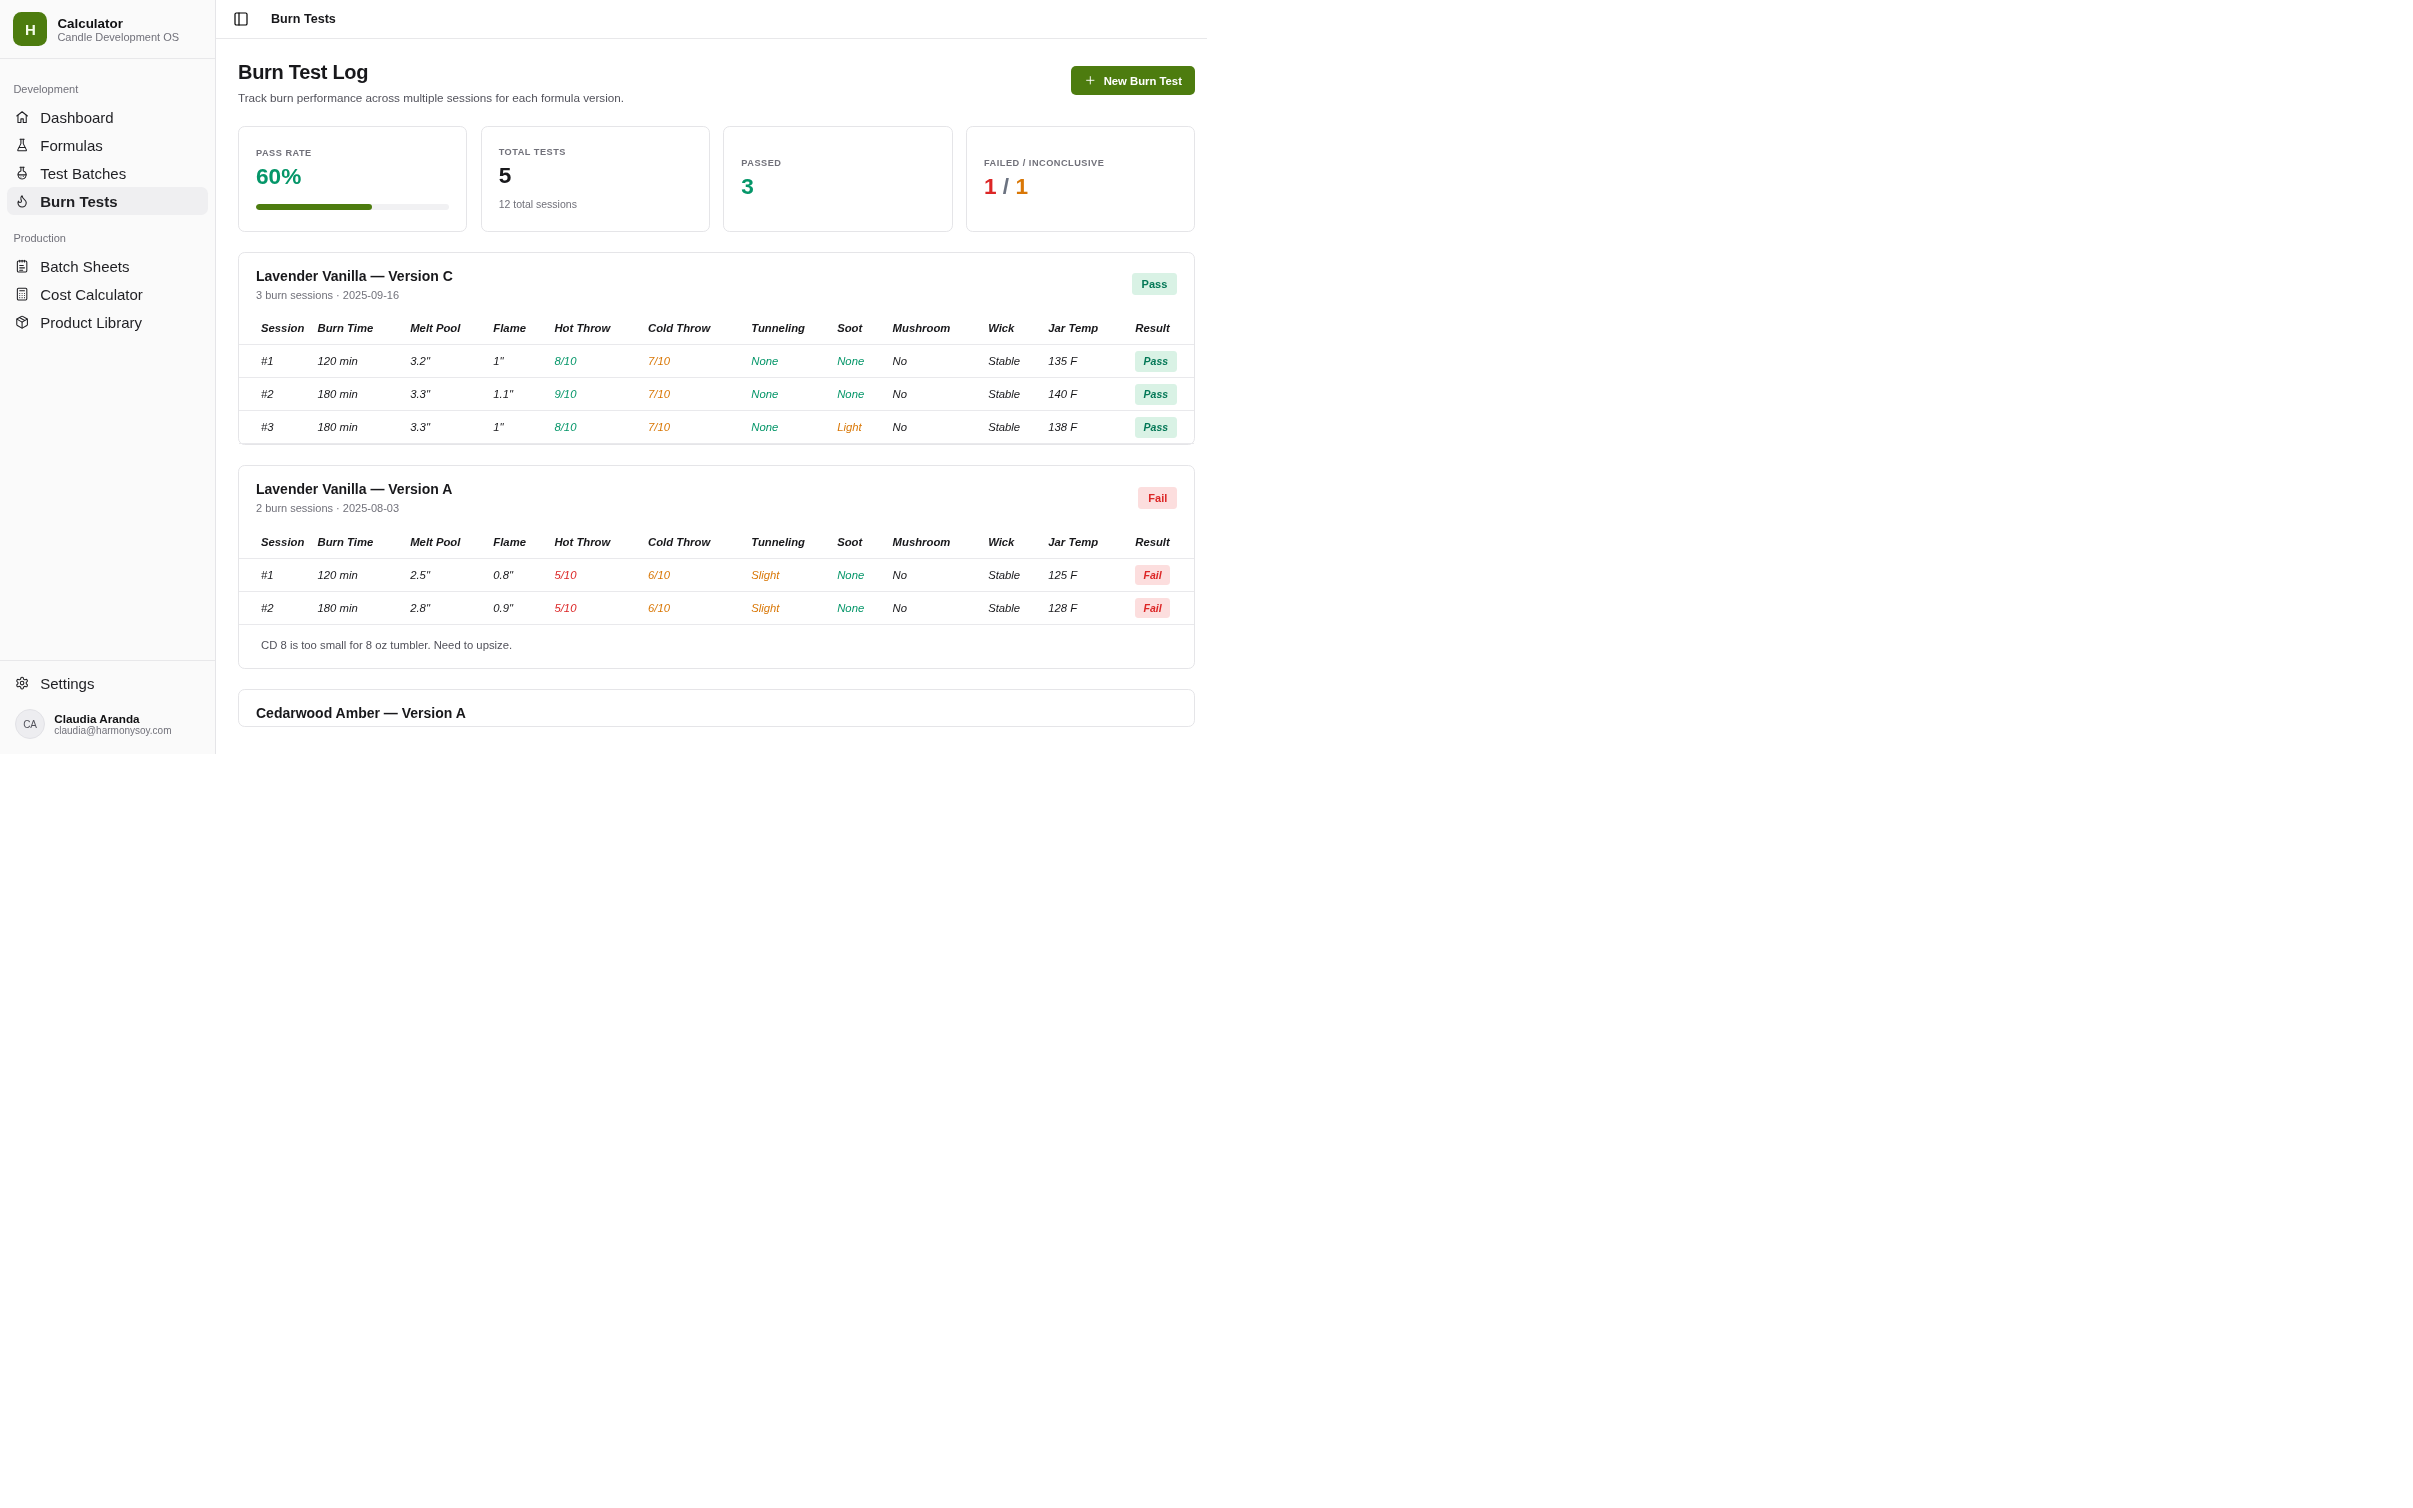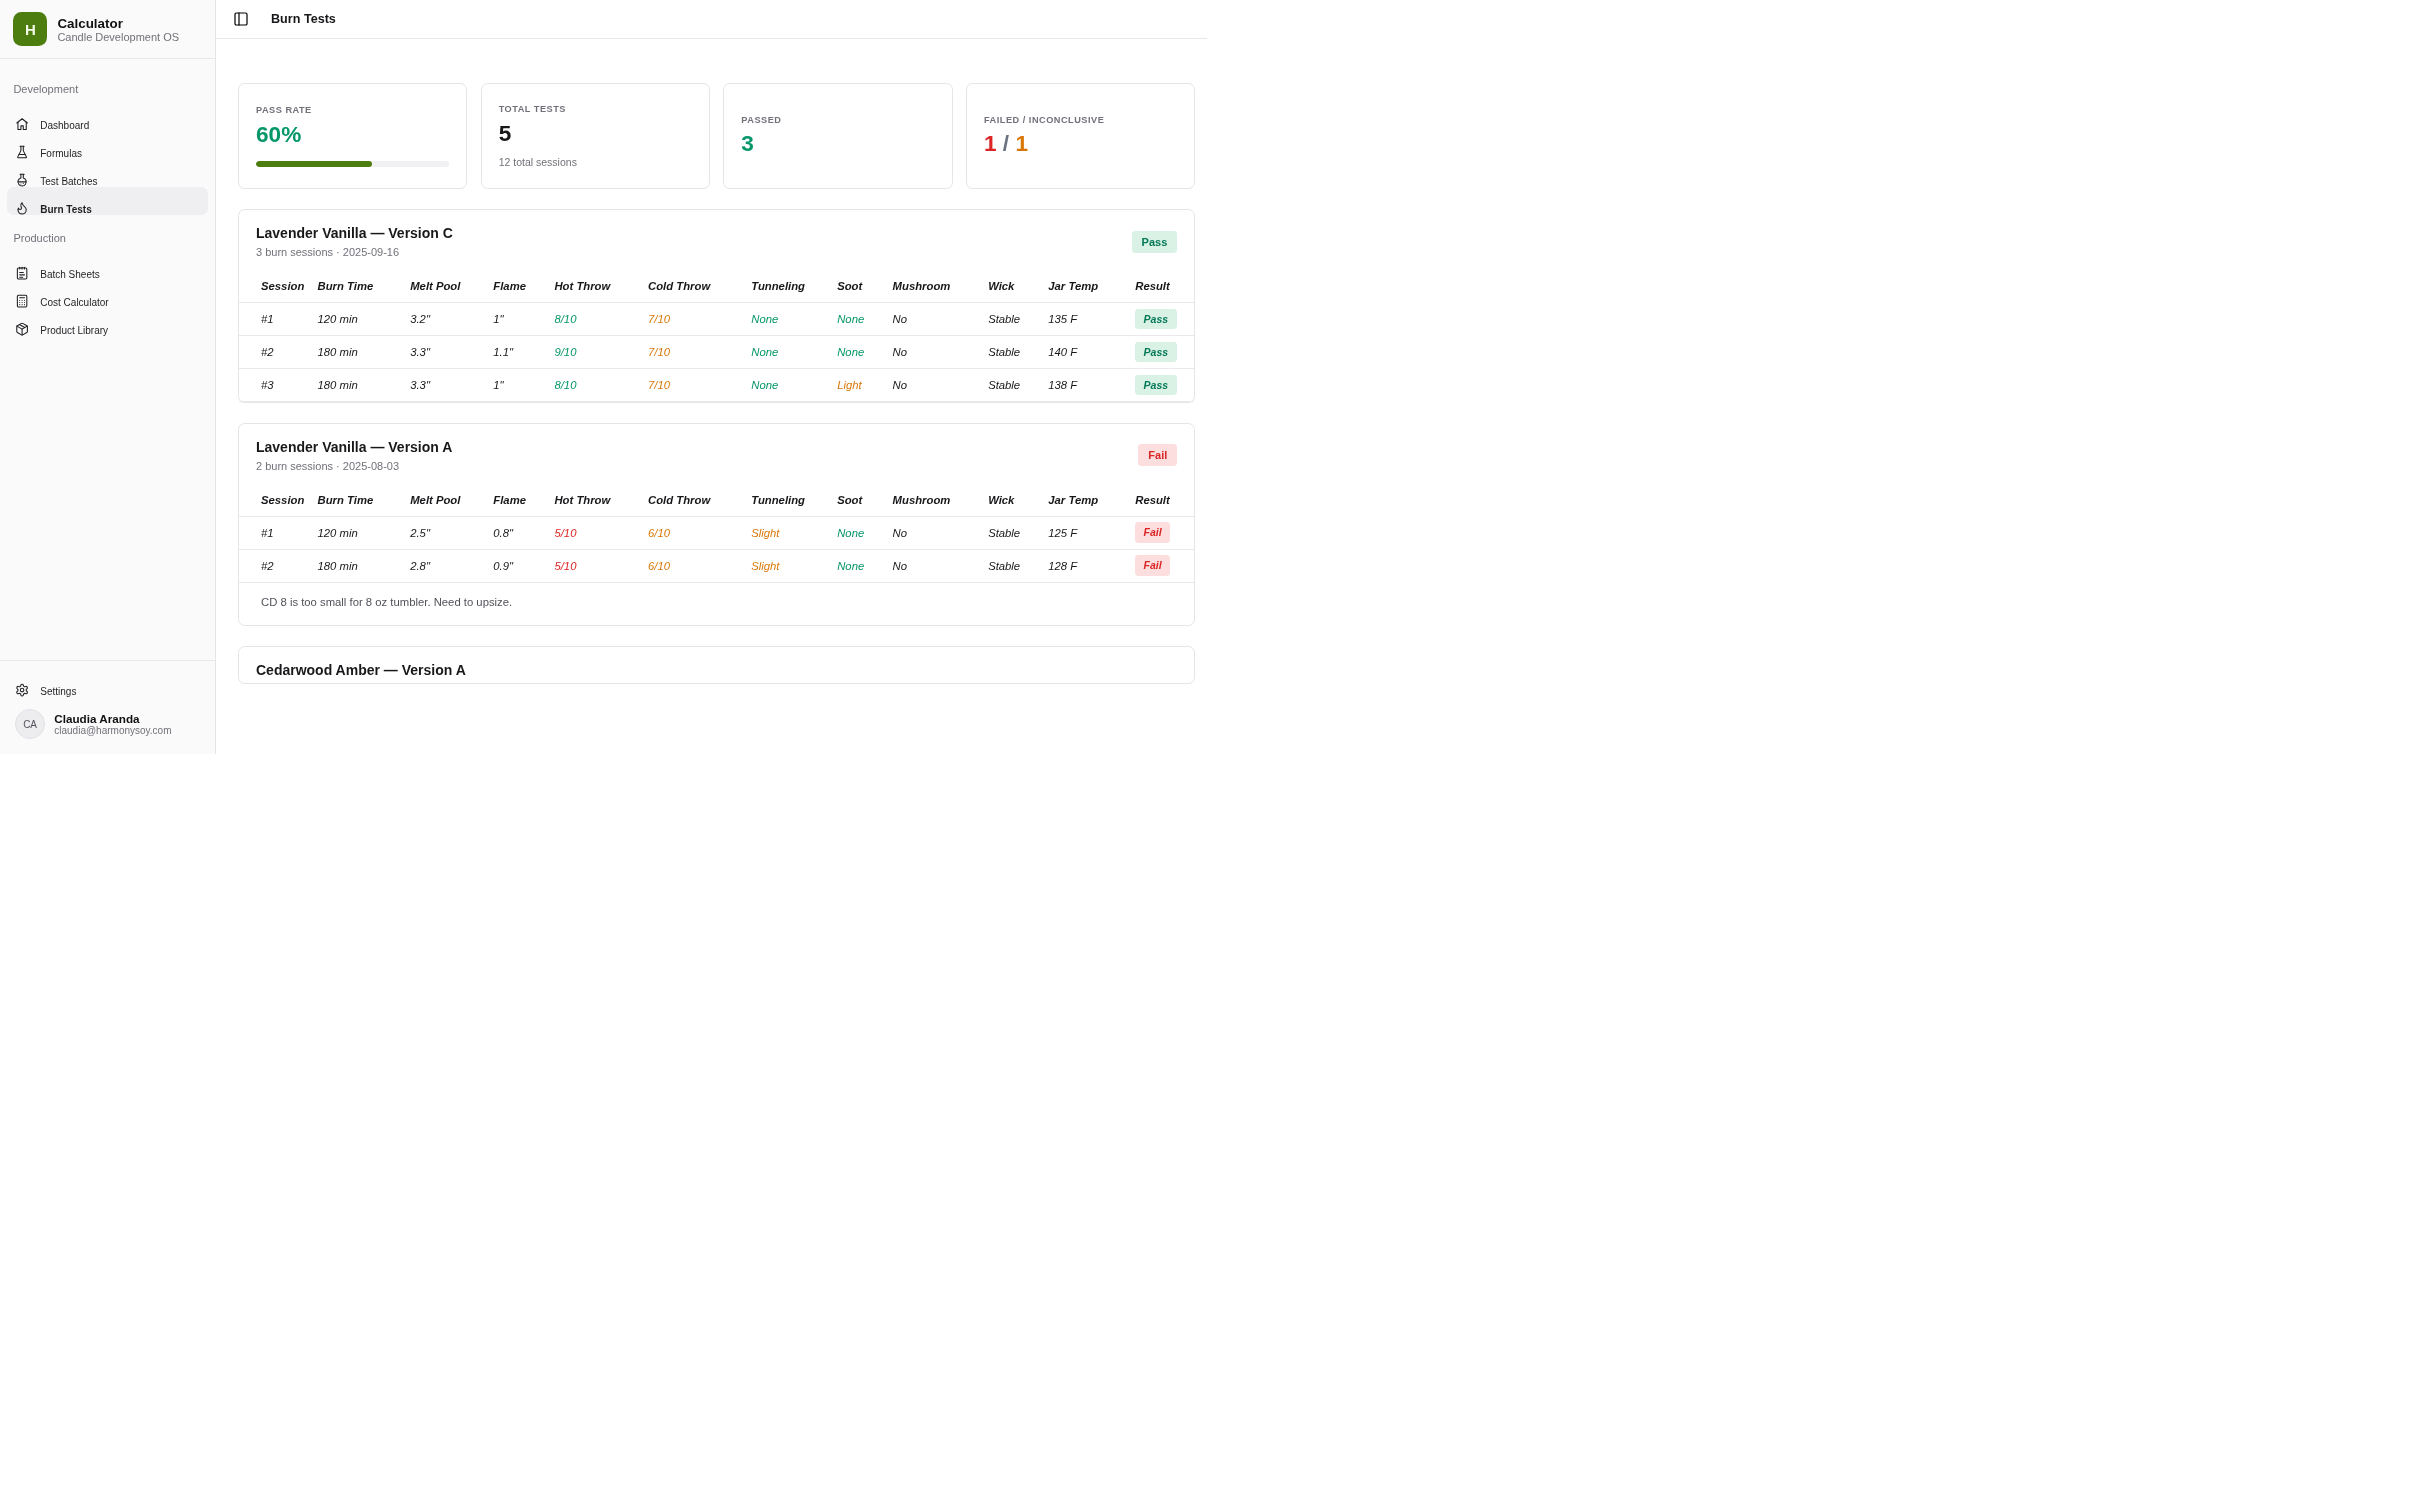--- a/index.html
+++ b/index.html
@@ -24,23 +24,23 @@
     display:flex; align-items:center; justify-content:center;
     font-size:15px; font-weight:bold;
   }
   .app-name { font-size:13.4px; font-weight:bold; color:#111113; }
   .app-sub  { font-size:11px; color:#71717a; margin-top:0; }
   .sb-nav { flex:1; padding:6.7px 6.7px 0 6.7px; }
   .sb-section-label {
     font-size:11px; color:#71717a; padding:0 6.7px; margin:17px 0 8.4px 0;
   }
   .sb-item {
-    display:flex; align-items:flex-end; gap:11px;
+    display:flex; align-items:center; gap:11px;
     height:28px; padding:0 8.4px; border-radius:6.7px;
-    font-size:10px; color:#1f1f23; cursor:pointer;
+    font-size:15px; color:#1f1f23; cursor:pointer;
   }
   .sb-item.active { background:#efeff1; font-weight:bold; }
   .sb-item svg { width:14.2px; height:14.2px; flex:none; }
   .sb-footer { padding:8.4px 6.7px 15px 6.7px; border-top:0.8px solid #e8e8ea; }
   .user-row { display:flex; align-items:center; gap:9.2px; padding:11.7px 8.4px 0 8.4px; }
   .avatar {
     width:30px; height:30px; border-radius:50%;
     background:#ededf0; border:0.8px solid #e2e2e6; color:#52525b;
     font-size:10px; display:flex; align-items:center; justify-content:center;
   }
@@ -218,20 +218,35 @@
   <header class="topbar">
     <button class="toggle-btn" id="toggle-icon-slot">
         <svg width="16" height="16" fill="none" stroke="currentColor" stroke-width="1.8" stroke-linecap="round" stroke-linejoin="round" viewBox="0 0 24 24">
           <rect x="3" y="3" width="18" height="18" rx="2"></rect>
           <path d="M9 3v18"></path>
         </svg>
       </button>
     <div class="topbar-title">Burn Tests</div>
   </header>
   <main class="content">
+    <div class="page-head">
+      <div>
+        <h1 class="page-title">Burn Test Log</h1>
+        <p class="page-sub">Track burn performance across multiple sessions for each formula version.</p>
+      </div>
+      <button class="primary-btn">
+        <span id="plus-icon-slot" style="display:flex">
+            <svg width="12.6" height="12.6" fill="none" stroke="currentColor" stroke-width="1.8" stroke-linecap="round" stroke-linejoin="round" viewBox="0 0 24 24">
+              <path d="M5 12h14"></path>
+              <path d="M12 5v14"></path>
+            </svg>
+          </span>
+        <span>New Burn Test</span>
+      </button>
+    </div>
     <div class="stats" id="stats">
         <div class="stat-card">
           <div class="stat-label">PASS RATE</div>
           <div class="stat-value"><span style="color:#059669">60%</span></div>
           <div class="bar">
             <div class="bar-fill" style="width:60%"></div>
           </div>
         </div>
         <div class="stat-card">
           <div class="stat-label">TOTAL TESTS</div>

